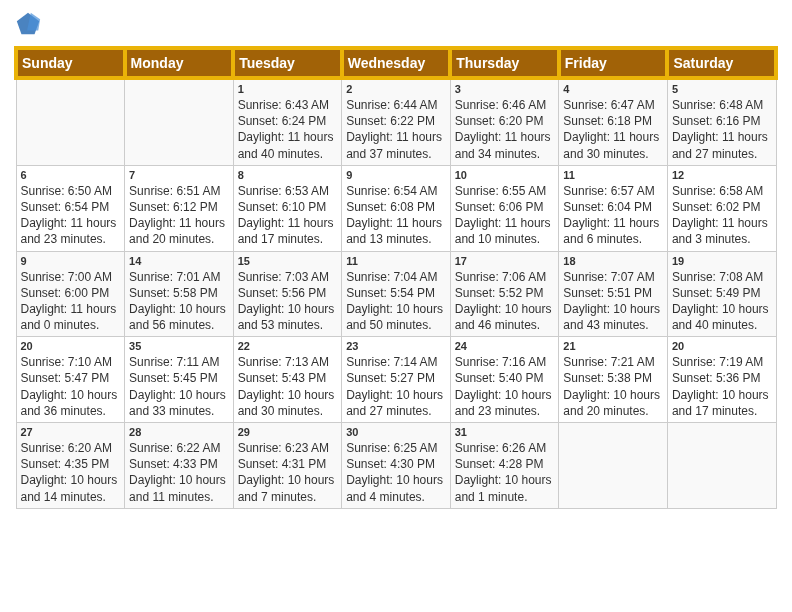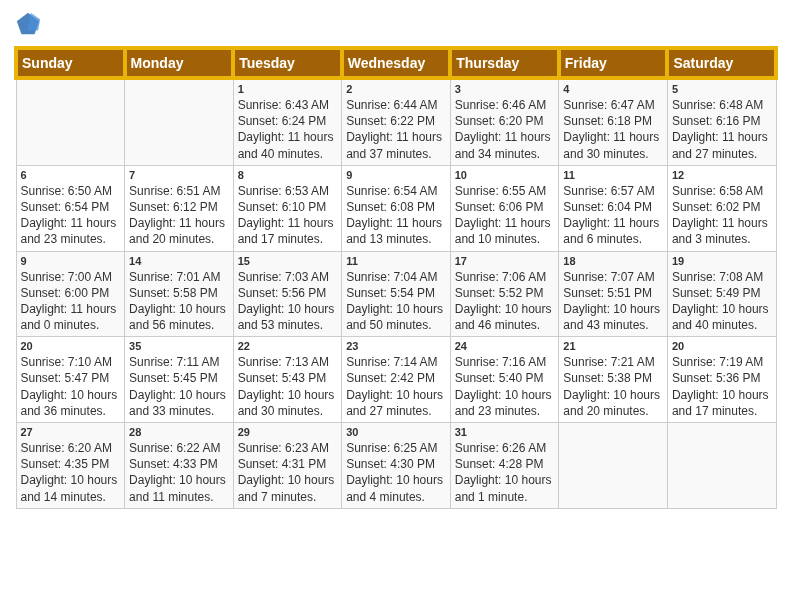--- a/index.html
+++ b/index.html
@@ -285,21 +285,21 @@
           <td>
             <span class="day-num">22</span>
             <div class="cell-content">Sunrise: 7:13 AM
 Sunset: 5:43 PM
 Daylight: 10 hours
 and 30 minutes.</div>
           </td>
           <td>
             <span class="day-num">23</span>
             <div class="cell-content">Sunrise: 7:14 AM
-Sunset: 2:42 PM
+Sunset: 5:27 PM
 Daylight: 10 hours
 and 27 minutes.</div>
           </td>
           <td>
             <span class="day-num">24</span>
             <div class="cell-content">Sunrise: 7:16 AM
 Sunset: 5:40 PM
 Daylight: 10 hours
 and 23 minutes.</div>
           </td>

